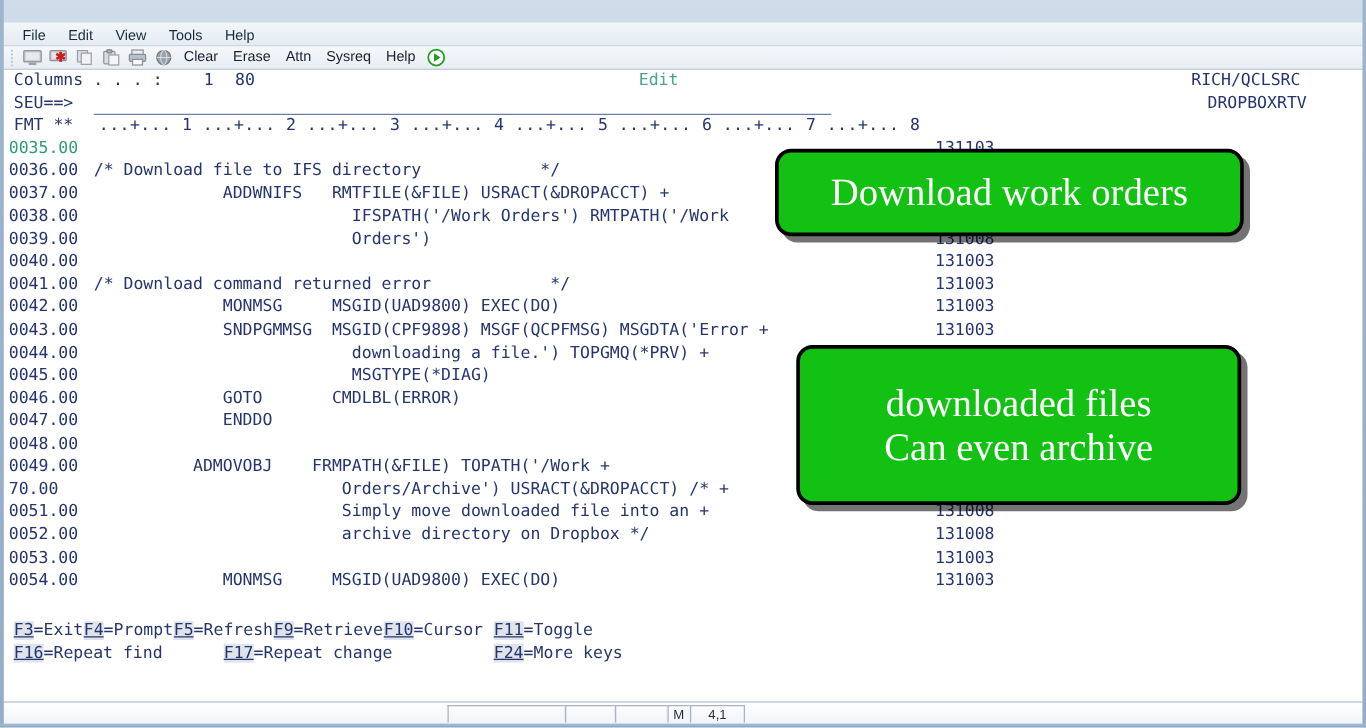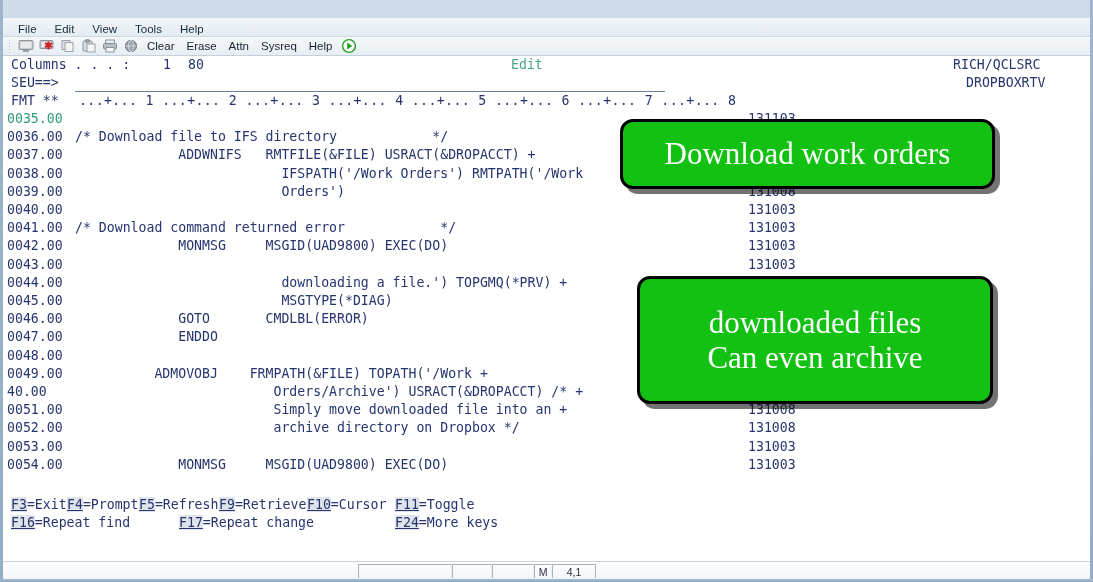--- a/index.html
+++ b/index.html
@@ -289,28 +289,28 @@
 
     <div id="code-lines">
         <div class="trow" style="top: 54px; left: 0px; width: 1087px;"><span class="tx c-green" style="left: 4px; top: 0px;">0035.00</span><span class="tx c-blue" style="left: 745px; top: 0px;">131103</span></div>
         <div class="trow" style="top: 72.2px; left: 0px; width: 1087px;"><span class="tx c-blue" style="left: 4px; top: 0px;">0036.00</span><span class="tx c-blue" style="left: 72px; top: 0px;">/* Download file to IFS directory            */</span></div>
         <div class="trow" style="top: 90.4px; left: 0px; width: 874px;"><span class="tx c-blue" style="left: 4px; top: 0px;">0037.00</span><span class="tx c-blue" style="left: 72px; top: 0px;">             ADDWNIFS   RMTFILE(&amp;FILE) USRACT(&amp;DROPACCT) +</span></div>
         <div class="trow" style="top: 108.6px; left: 0px; width: 1087px;"><span class="tx c-blue" style="left: 4px; top: 0px;">0038.00</span><span class="tx c-blue" style="left: 72px; top: 0px;">                          IFSPATH('/Work Orders') RMTPATH('/Work</span></div>
         <div class="trow" style="top: 126.8px; left: 0px; width: 1087px;"><span class="tx c-blue" style="left: 4px; top: 0px;">0039.00</span><span class="tx c-blue" style="left: 72px; top: 0px;">                          Orders')</span><span class="tx c-blue" style="left: 745px; top: 0px;">131008</span></div>
         <div class="trow" style="top: 145px; left: 0px; width: 1087px;"><span class="tx c-blue" style="left: 4px; top: 0px;">0040.00</span><span class="tx c-blue" style="left: 745px; top: 0px;">131003</span></div>
         <div class="trow" style="top: 163.2px; left: 0px; width: 1087px;"><span class="tx c-blue" style="left: 4px; top: 0px;">0041.00</span><span class="tx c-blue" style="left: 72px; top: 0px;">/* Download command returned error            */</span><span class="tx c-blue" style="left: 745px; top: 0px;">131003</span></div>
         <div class="trow" style="top: 181.4px; left: 0px; width: 1087px;"><span class="tx c-blue" style="left: 4px; top: 0px;">0042.00</span><span class="tx c-blue" style="left: 72px; top: 0px;">             MONMSG     MSGID(UAD9800) EXEC(DO)</span><span class="tx c-blue" style="left: 745px; top: 0px;">131003</span></div>
-        <div class="trow" style="top: 199.6px; left: 0px; width: 1087px;"><span class="tx c-blue" style="left: 4px; top: 0px;">0043.00</span><span class="tx c-blue" style="left: 745px; top: 0px;">131003</span></div>
+        <div class="trow" style="top: 199.6px; left: 0px; width: 1087px;"><span class="tx c-blue" style="left: 4px; top: 0px;">0043.00</span><span class="tx c-blue" style="left: 72px; top: 0px;">             SNDPGMMSG  MSGID(CPF9898) MSGF(QCPFMSG) MSGDTA('Error +</span><span class="tx c-blue" style="left: 745px; top: 0px;">131003</span></div>
         <div class="trow" style="top: 217.8px; left: 0px; width: 1087px;"><span class="tx c-blue" style="left: 4px; top: 0px;">0044.00</span><span class="tx c-blue" style="left: 72px; top: 0px;">                          downloading a file.') TOPGMQ(*PRV) +</span></div>
         <div class="trow" style="top: 236px; left: 0px; width: 1087px;"><span class="tx c-blue" style="left: 4px; top: 0px;">0045.00</span><span class="tx c-blue" style="left: 72px; top: 0px;">                          MSGTYPE(*DIAG)</span></div>
         <div class="trow" style="top: 254.2px; left: 0px; width: 1087px;"><span class="tx c-blue" style="left: 4px; top: 0px;">0046.00</span><span class="tx c-blue" style="left: 72px; top: 0px;">             GOTO       CMDLBL(ERROR)</span></div>
         <div class="trow" style="top: 272.4px; left: 0px; width: 1087px;"><span class="tx c-blue" style="left: 4px; top: 0px;">0047.00</span><span class="tx c-blue" style="left: 72px; top: 0px;">             ENDDO</span></div>
         <div class="trow" style="top: 290.6px; left: 0px; width: 1087px;"><span class="tx c-blue" style="left: 4px; top: 0px;">0048.00</span></div>
         <div class="trow" style="top: 308.8px; left: 0px; width: 1087px;"><span class="tx c-blue" style="left: 4px; top: 0px;">0049.00</span><span class="tx c-blue" style="left: 72px; top: 0px;">          ADMOVOBJ    FRMPATH(&amp;FILE) TOPATH('/Work +</span></div>
-        <div class="trow" style="top: 327px; left: 0px; width: 1087px;"><span class="tx c-blue" style="left: 4px; top: 0px;">40.00</span><span class="tx c-blue" style="left: 72px; top: 0px;">                         Orders/Archive') USRACT(&amp;DROPACCT) /* +</span></div>
+        <div class="trow" style="top: 327px; left: 0px; width: 1087px;"><span class="tx c-blue" style="left: 4px; top: 0px;">70.00</span><span class="tx c-blue" style="left: 72px; top: 0px;">                         Orders/Archive') USRACT(&amp;DROPACCT) /* +</span></div>
         <div class="trow" style="top: 345.2px; left: 0px; width: 1087px;"><span class="tx c-blue" style="left: 4px; top: 0px;">0051.00</span><span class="tx c-blue" style="left: 72px; top: 0px;">                         Simply move downloaded file into an +</span><span class="tx c-blue" style="left: 745px; top: 0px;">131008</span></div>
         <div class="trow" style="top: 363.4px; left: 0px; width: 1087px;"><span class="tx c-blue" style="left: 4px; top: 0px;">0052.00</span><span class="tx c-blue" style="left: 72px; top: 0px;">                         archive directory on Dropbox */</span><span class="tx c-blue" style="left: 745px; top: 0px;">131008</span></div>
         <div class="trow" style="top: 381.6px; left: 0px; width: 1087px;"><span class="tx c-blue" style="left: 4px; top: 0px;">0053.00</span><span class="tx c-blue" style="left: 745px; top: 0px;">131003</span></div>
         <div class="trow" style="top: 399.8px; left: 0px; width: 1087px;"><span class="tx c-blue" style="left: 4px; top: 0px;">0054.00</span><span class="tx c-blue" style="left: 72px; top: 0px;">             MONMSG     MSGID(UAD9800) EXEC(DO)</span><span class="tx c-blue" style="left: 745px; top: 0px;">131003</span></div>
       </div>
 
     <div id="fkeys-row1" class="fkeys" style="top:440px;left:8px;">
         <div class="fk" style="left: 0px; top: 0px;"><u>F3</u><span>=Exit</span></div>
         <div class="fk" style="left: 56px; top: 0px;"><u>F4</u><span>=Prompt</span></div>
         <div class="fk" style="left: 128px; top: 0px;"><u>F5</u><span>=Refresh</span></div>

